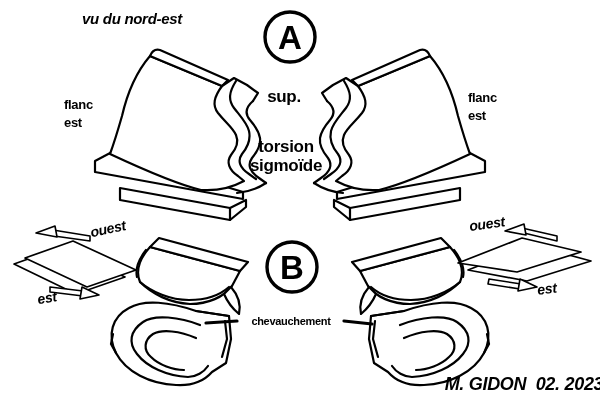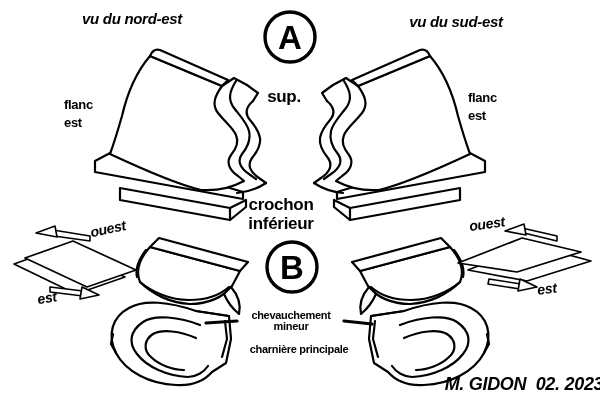--- a/index.html
+++ b/index.html
@@ -153,55 +153,50 @@
       <path d="M 489,279 L 521,284 L 520,289 L 488,284 Z"></path>
       <path d="M 537,287 L 520,279 L 518,291 Z"></path>
     </g>
 
     <path d="M 206,323 L 237,321" stroke="#000000" stroke-width="3.2" stroke-linecap="round"></path>
     <path d="M 344,321 L 372,324" stroke="#000000" stroke-width="3.2" stroke-linecap="round"></path>
   </svg>
 
   <div class="lbl title ital ctr" style="left:132px;top:19px;">vu du nord-est</div>
 
-  <div class="lbl title ital ctr" style="left:456px;top:22px;">vu du sud-est</div>
 
   <div class="lbl marker ctr" style="left:290px;top:38px;">A</div>
 
   <div class="lbl marker ctr" style="left:292px;top:268px;">B</div>
 
   <div class="lbl side" style="left:64px;top:96px;">
     <div>flanc</div>
     <div>est</div>
   </div>
 
   <div class="lbl side" style="left:468px;top:89px;">
     <div>flanc</div>
     <div>est</div>
   </div>
 
   <div class="lbl mid ctr" style="left:284px;top:97px;">sup.</div>
 
   <div class="lbl mid ctr" style="left:286px;top:156px;">
-  </div>
-
-  <div class="lbl mid ctr" style="left:281px;top:214px;">
-    <div>crochon</div>
-    <div>inférieur</div>
-  </div>
+    <div>torsion</div>
+    <div>sigmoïde</div>
+  </div>
+
 
   <div class="lbl dir ital r-m12" style="left:108px;top:229px;">ouest</div>
 
   <div class="lbl dir ital r-m10" style="left:47px;top:298px;">est</div>
 
   <div class="lbl dir ital r-m8" style="left:487px;top:224px;">ouest</div>
 
   <div class="lbl dir ital r-m6" style="left:547px;top:289px;">est</div>
 
   <div class="lbl bottomlbl ctr" style="left:291px;top:321px;">
     <div>chevauchement</div>
-    <div>mineur</div>
-  </div>
-
-  <div class="lbl bottomlbl ctr" style="left:299px;top:349px;">charnière principale</div>
+  </div>
+
 
   <div class="lbl credit ital ctr" style="left:524px;top:384px;">M. GIDON  02. 2023</div>
 </div>
 
 </body></html>

